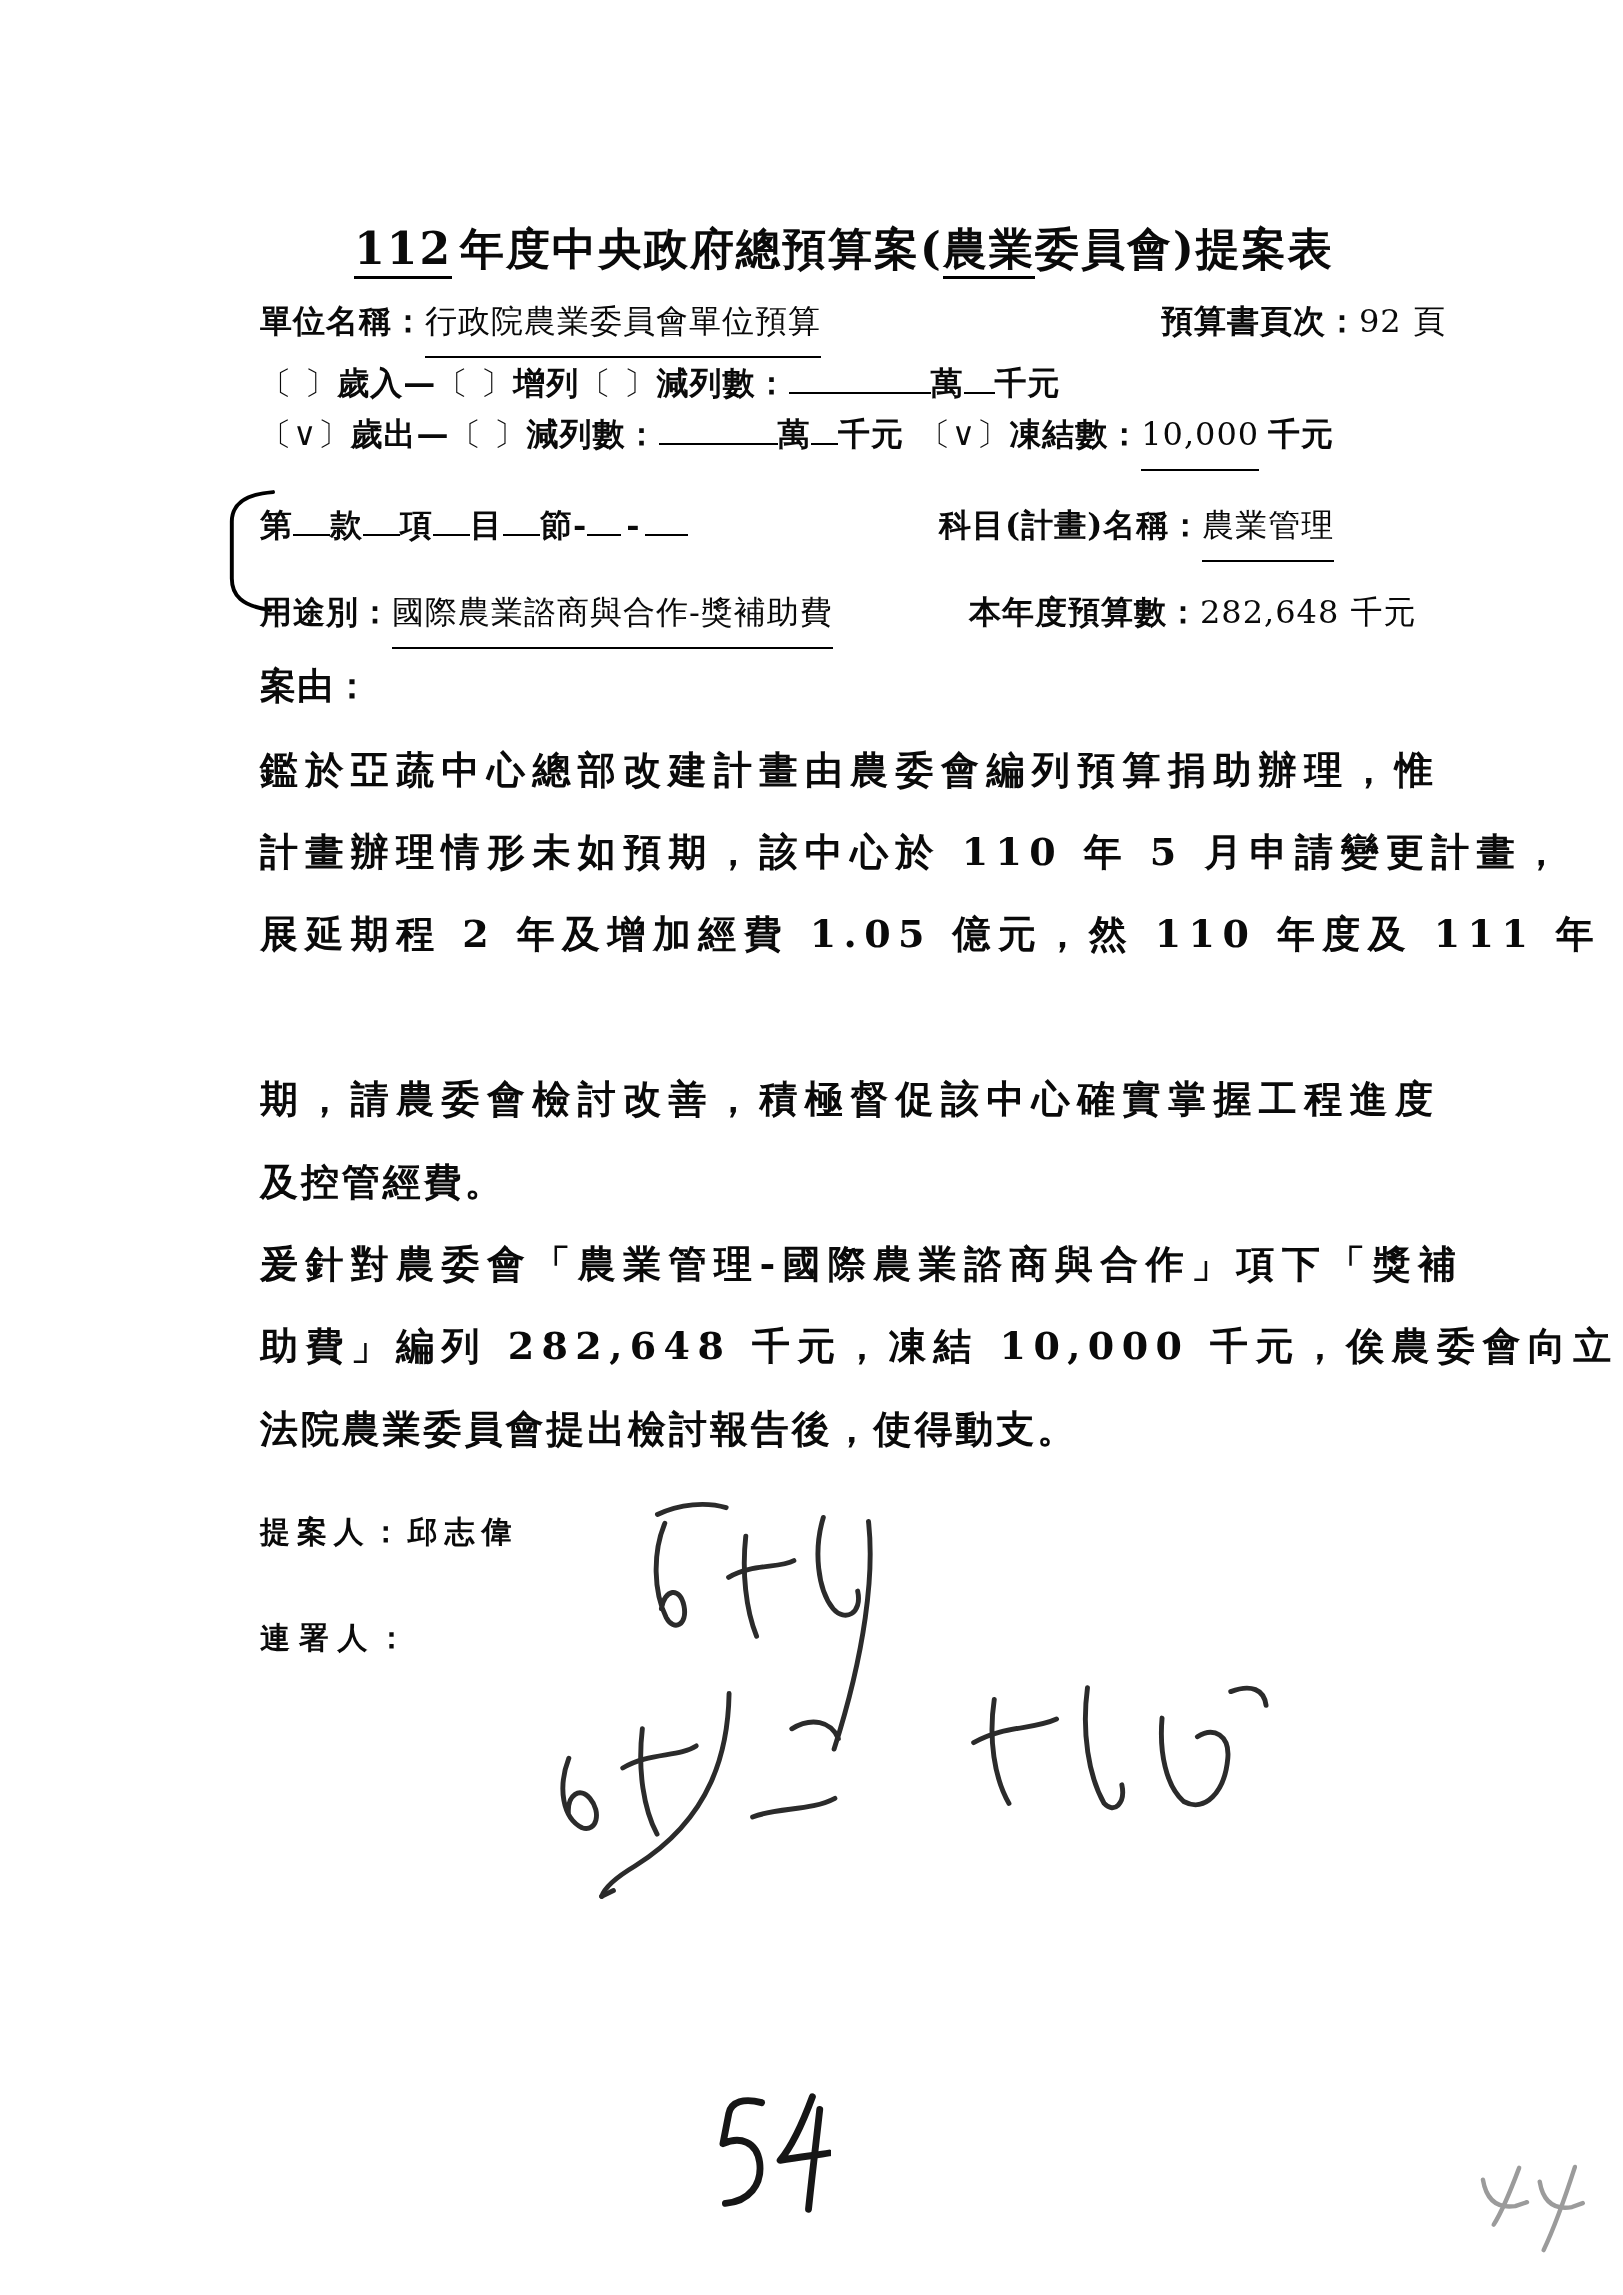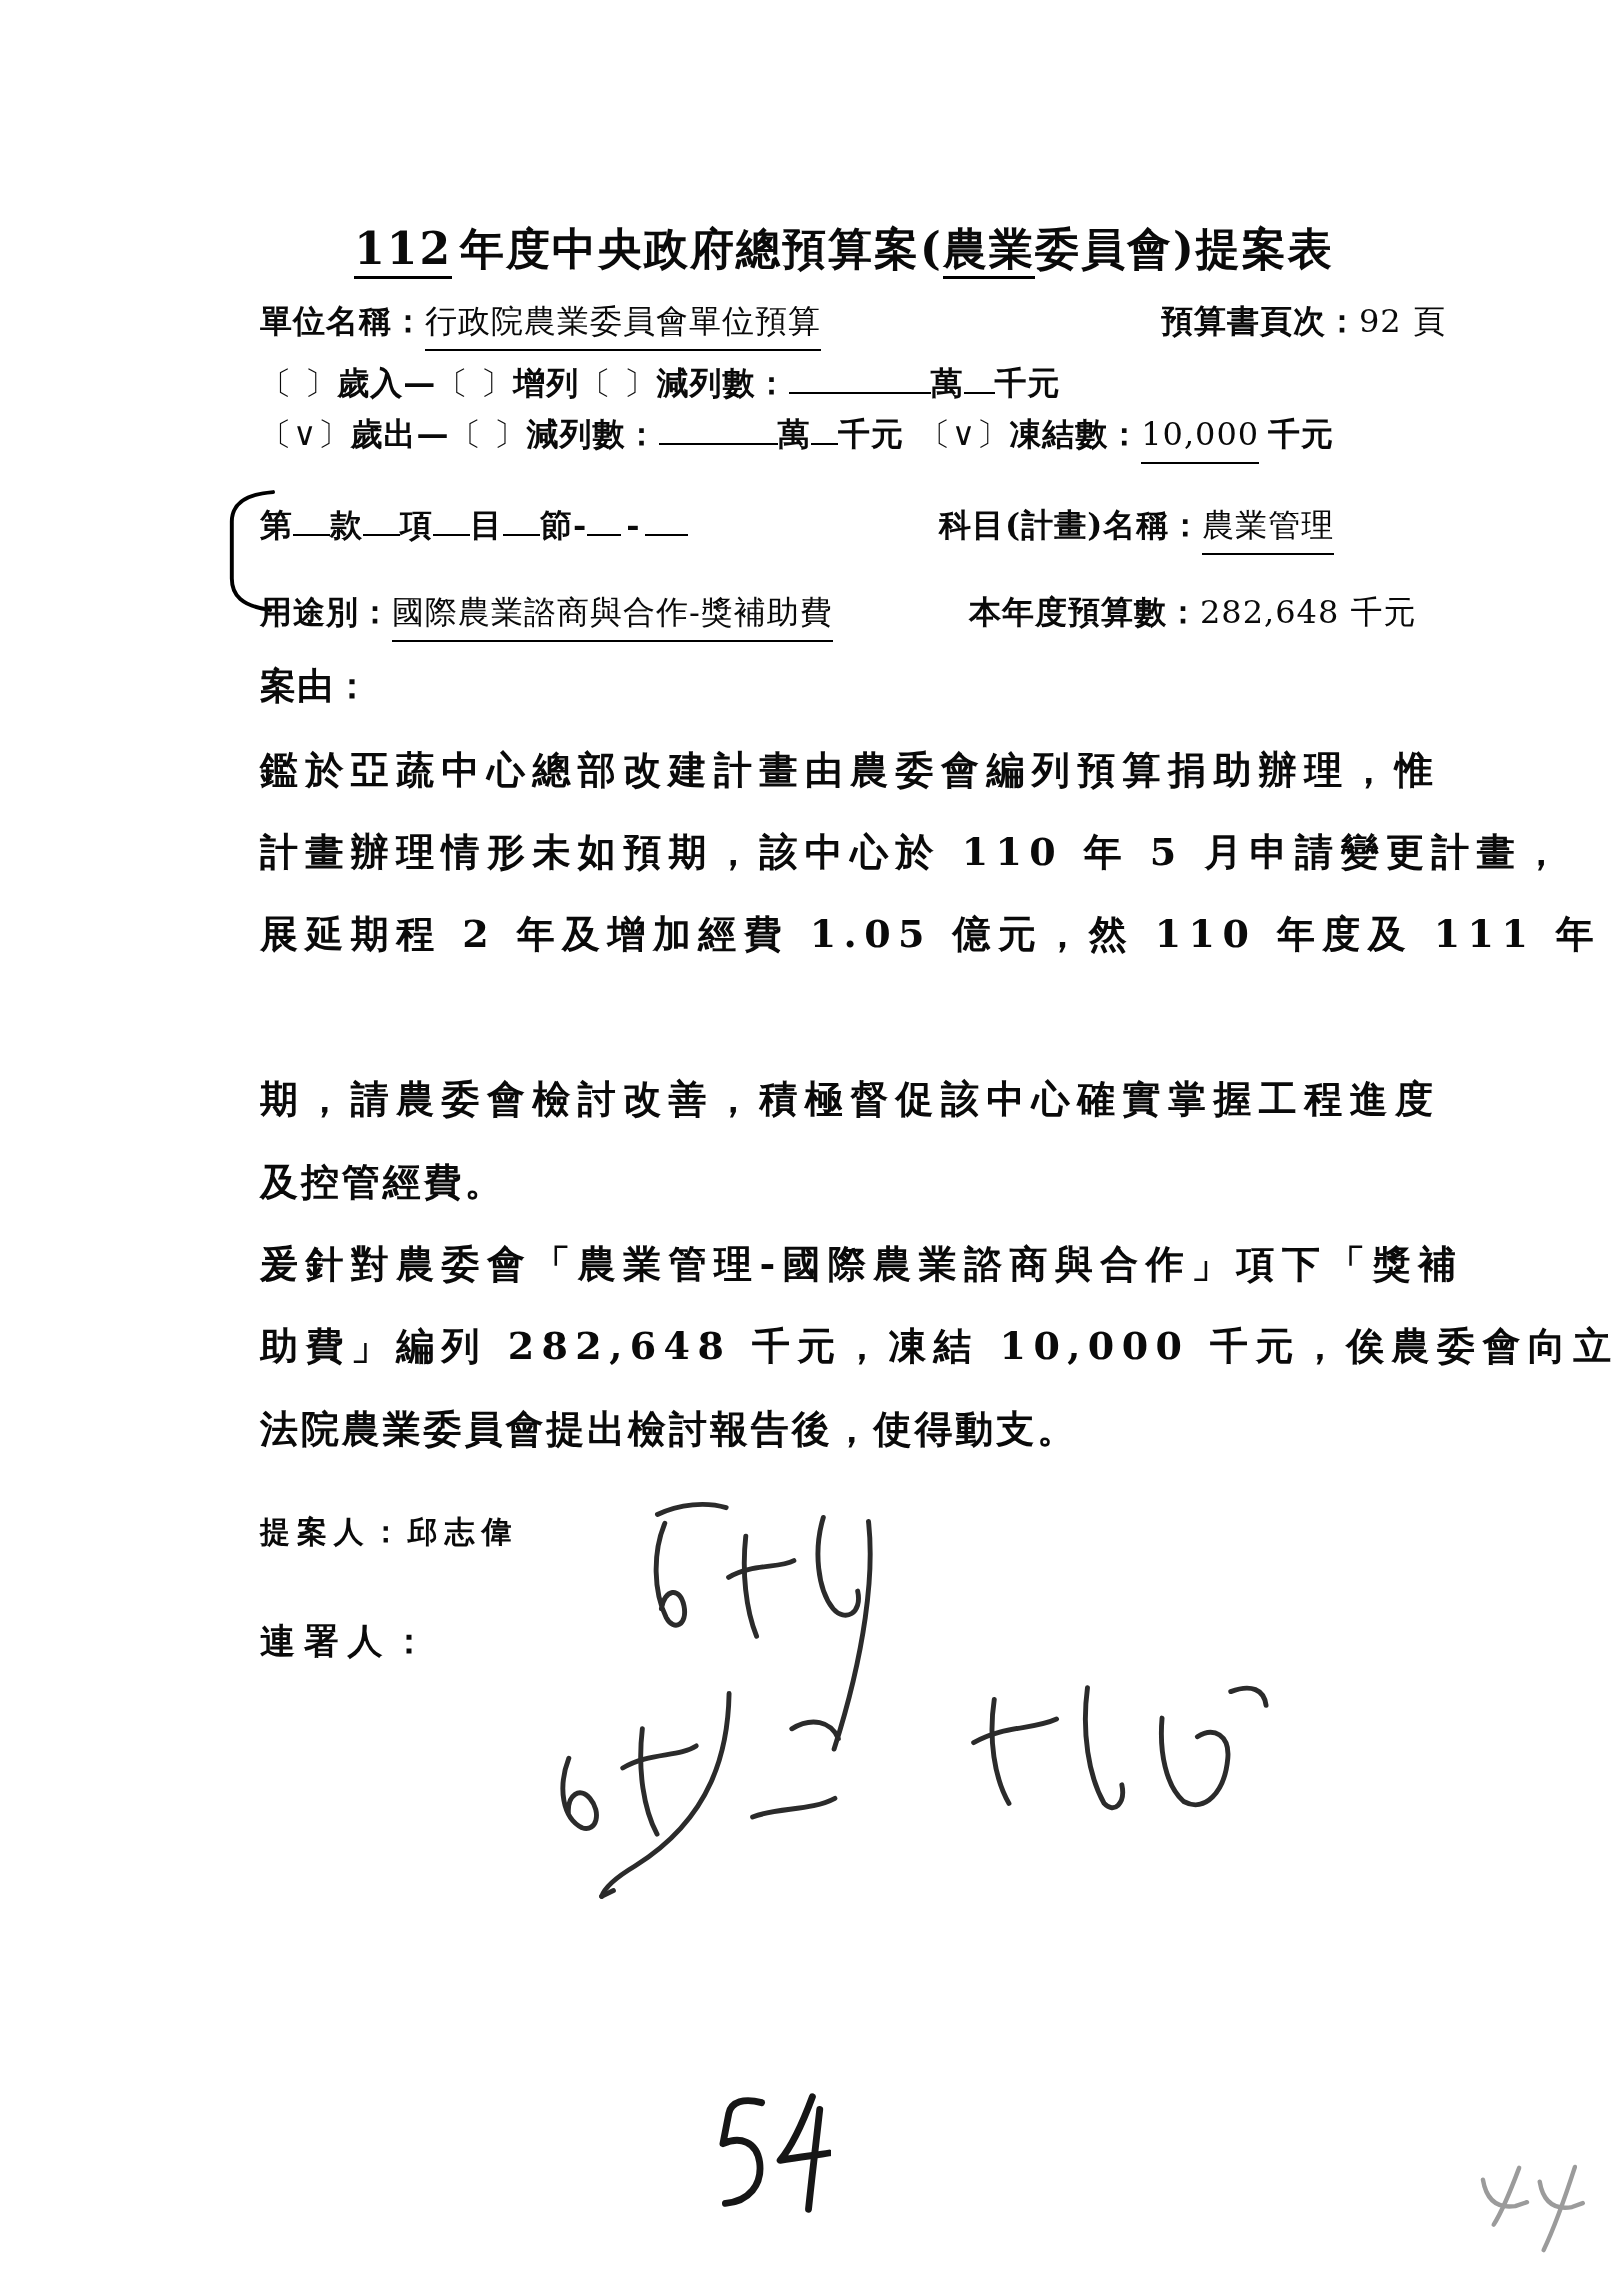--- a/index.html
+++ b/index.html
@@ -3,21 +3,21 @@
 <meta charset="utf-8">
 <style>
   html,body{margin:0;padding:0;background:#888;}
   .page{
     position:relative;width:1624px;height:2295px;background:#ffffff;
     overflow:hidden;color:#0a0a0a;
     font-family:"DejaVu Serif","Liberation Serif",serif;
   }
   .t{position:absolute;white-space:nowrap;}
   .b{font-weight:700;}
-  .ul{border-bottom:2.9px solid #000;padding-bottom:9px;margin-top:48px;}
+  .ul{border-bottom:2.9px solid #000;padding-bottom:16px;margin-top:48px;}
   .ul7{border-bottom:3.9px solid #000;padding-bottom:2px;}
   .blank{display:inline-block;border-bottom:2.9px solid #000;height:0.9em;vertical-align:baseline;}
   .title{font-size:44px;font-weight:700;letter-spacing:2px;}
   .hdr{font-size:32px;letter-spacing:1px;}
   .bline{font-size:38px;letter-spacing:2.9px;font-weight:bold;}
   .just{letter-spacing:7.4px;}
   .sig path{fill:none;stroke:#2b2b2b;stroke-width:10;stroke-linecap:round;stroke-linejoin:round;}
   .hand path{fill:none;stroke:#161616;stroke-width:14;stroke-linecap:round;stroke-linejoin:round;}
   .hand-light path{fill:none;stroke:#9b9b9b;stroke-width:9;stroke-linecap:round;stroke-linejoin:round;}
   .mark path{fill:none;stroke:#000;stroke-width:8;stroke-linecap:round;}
@@ -82,21 +82,21 @@
 
   <svg class="t sig" style="left:623px;top:1489px;" width="275" height="265" viewBox="0 0 560 540">
     <path d="M85,70 C60,130 62,210 88,262 C104,292 132,276 124,238 C116,198 84,204 78,244"></path>
     <path d="M70,52 C115,30 170,26 210,38"></path>
     <path d="M250,96 C242,170 250,246 272,300"></path>
     <path d="M215,180 C262,152 318,162 348,146"></path>
     <path d="M408,58 C388,124 396,204 428,244 C452,272 488,254 478,208"></path>
     <path d="M500,66 C512,170 494,330 430,530"></path>
   </svg>
 
-  <div class="t b" style="left:260px;top:1618px;font-size:35px;letter-spacing:8.8px;">連署人：</div>
+  <div class="t b" style="left:260px;top:1618px;font-size:30px;letter-spacing:8.8px;">連署人：</div>
 
   <svg class="t sig" style="left:517px;top:1670px;" width="334" height="245" viewBox="0 0 680 500">
     <path d="M105,180 C82,240 92,302 132,322 C162,332 172,290 148,262 C128,238 102,254 104,292"></path>
     <path d="M255,120 C245,205 258,285 285,335"></path>
     <path d="M215,200 C268,168 330,178 365,155"></path>
     <path d="M432,48 C430,160 400,300 240,400 C200,424 178,444 172,462"></path>
     <path d="M172,462 L196,450"></path>
     <path d="M480,300 C530,280 600,288 648,262"></path>
     <path d="M560,120 C600,96 640,104 655,140"></path>
   </svg>

